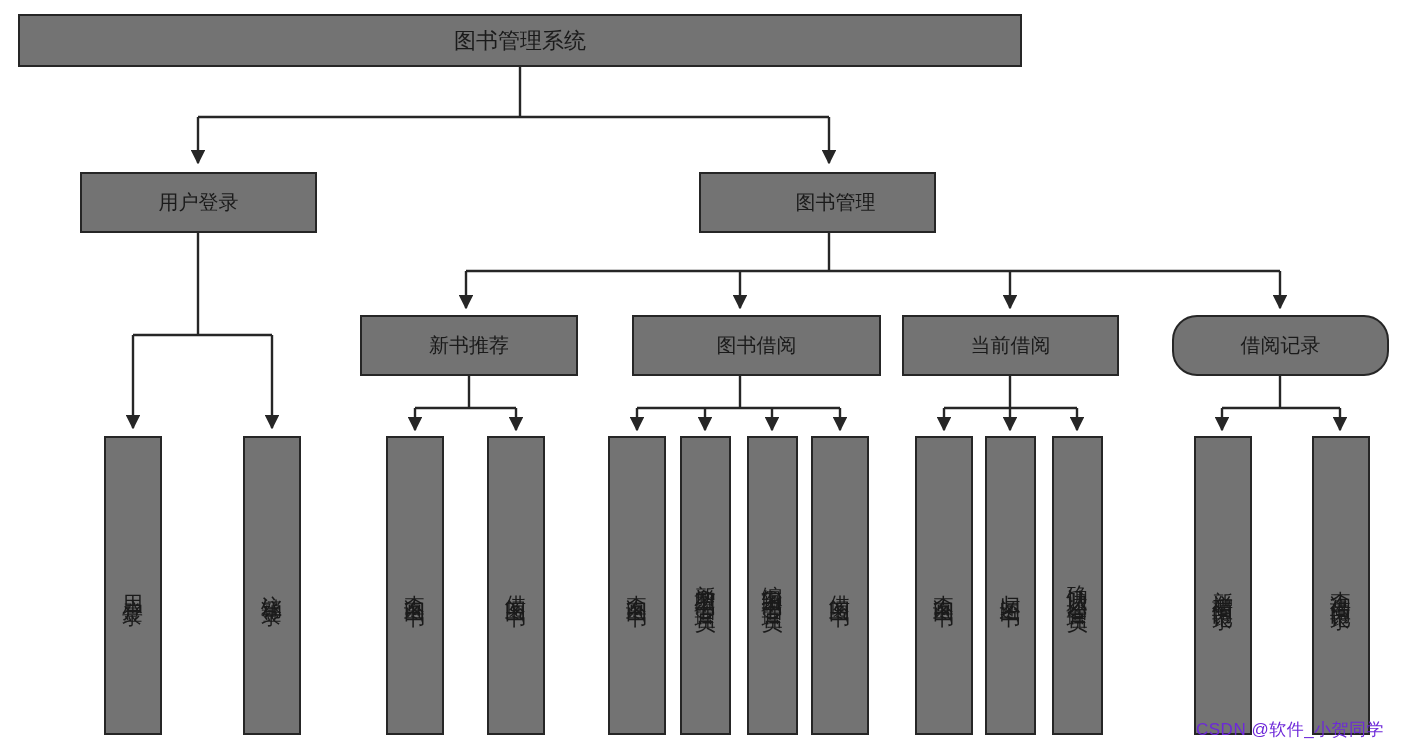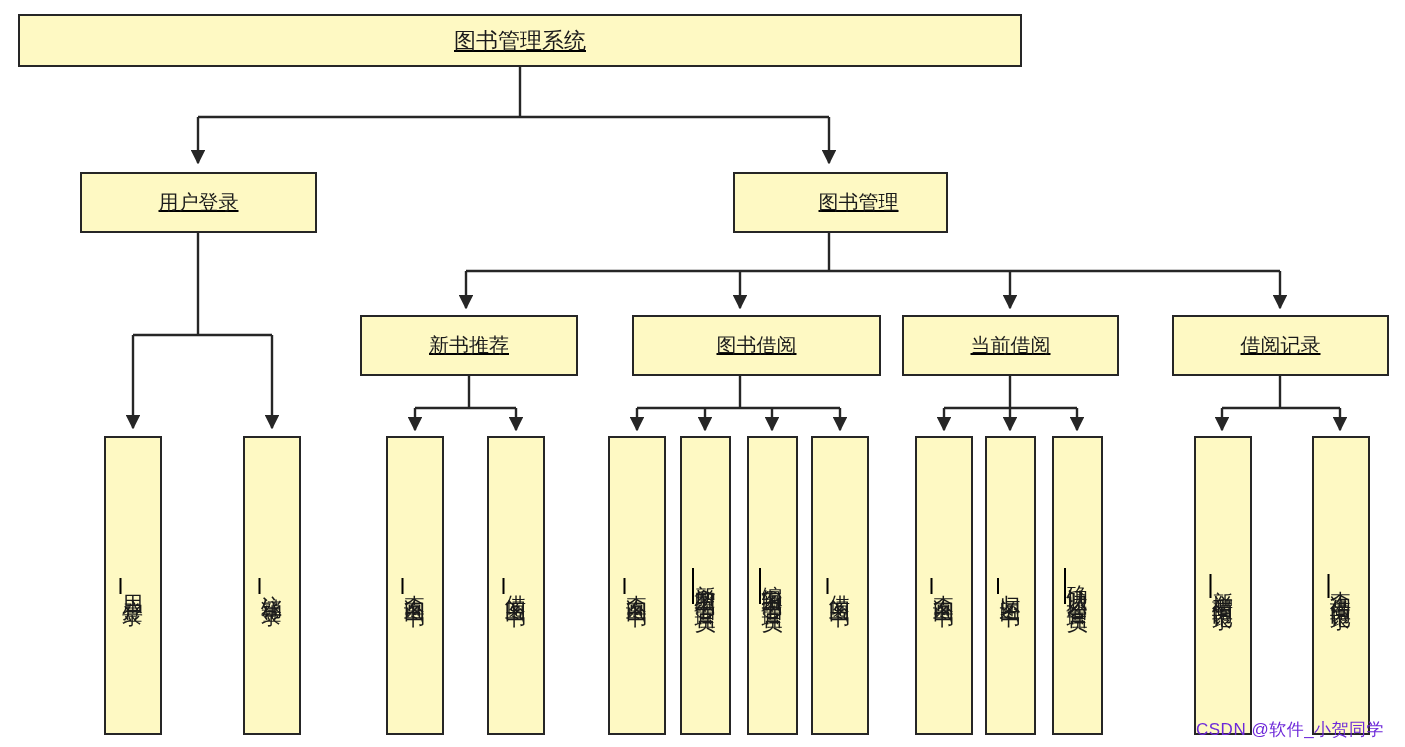--- a/index.html
+++ b/index.html
@@ -1,21 +1,21 @@
 <!DOCTYPE html>
 <html><head>
 <meta charset="utf-8">
 <style>
   html,body{margin:0;padding:0;background:#ffffff;}
   body{width:1405px;height:747px;font-family:"Liberation Sans","DejaVu Sans",sans-serif;}
   #stage{position:relative;width:1405px;height:747px;overflow:hidden;background:#fff;}
   svg.links{position:absolute;left:0;top:0;width:1405px;height:747px;pointer-events:none;}
 
-  .node{position:absolute;box-sizing:border-box;background:#fef9c3;
-        border:2px solid #262626;display:flex;align-items:center;justify-content:center;text-decoration:underline;}
+  .node{position:absolute;box-sizing:border-box;background:#737373;
+        border:2px solid #262626;display:flex;align-items:center;justify-content:center;}
   .node .lbl{color:#1a1a1a;text-align:center;line-height:1.25;white-space:pre;}
 
   .node.root .lbl{font-size:22px;}
   .node.lvl2 .lbl{font-size:20px;}
   .node.lvl3 .lbl{font-size:20px;}
 
   
   .node.leaf{align-items:center;justify-content:center;}
   .node.leaf .lbl{
      writing-mode:vertical-rl;
@@ -83,34 +83,34 @@
     </g>
   </svg>
 
   <div class="node root" style="left:18px;top:14px;width:1004px;height:53px;">
     <span class="lbl">图书管理系统</span>
   </div>
 
   <div class="node lvl2" style="left:80px;top:172px;width:237px;height:61px;">
     <span class="lbl">用户登录</span>
   </div>
-  <div class="node lvl2" style="left:733px;top:172px;width:215px;height:61px;padding-left:36px;">
+  <div class="node lvl2" style="left:699px;top:172px;width:237px;height:61px;padding-left:36px;">
     <span class="lbl">图书管理</span>
   </div>
 
   <div class="node lvl3" style="left:360px;top:315px;width:218px;height:61px;">
     <span class="lbl">新书推荐</span>
   </div>
   <div class="node lvl3" style="left:632px;top:315px;width:249px;height:61px;">
     <span class="lbl">图书借阅</span>
   </div>
   <div class="node lvl3" style="left:902px;top:315px;width:217px;height:61px;">
     <span class="lbl">当前借阅</span>
   </div>
-  <div class="node lvl3" style="left:1172px;top:315px;width:217px;height:61px;">
+  <div class="node lvl3" style="left:1172px;top:315px;width:217px;height:61px;border-radius:25px;">
     <span class="lbl">借阅记录</span>
   </div>
 
   <div class="node leaf" style="left:104px;top:436px;width:58px;height:299px;">
     <span class="lbl">用户登录</span>
   </div>
   <div class="node leaf" style="left:243px;top:436px;width:58px;height:299px;">
     <span class="lbl">注销登录</span>
   </div>
 

